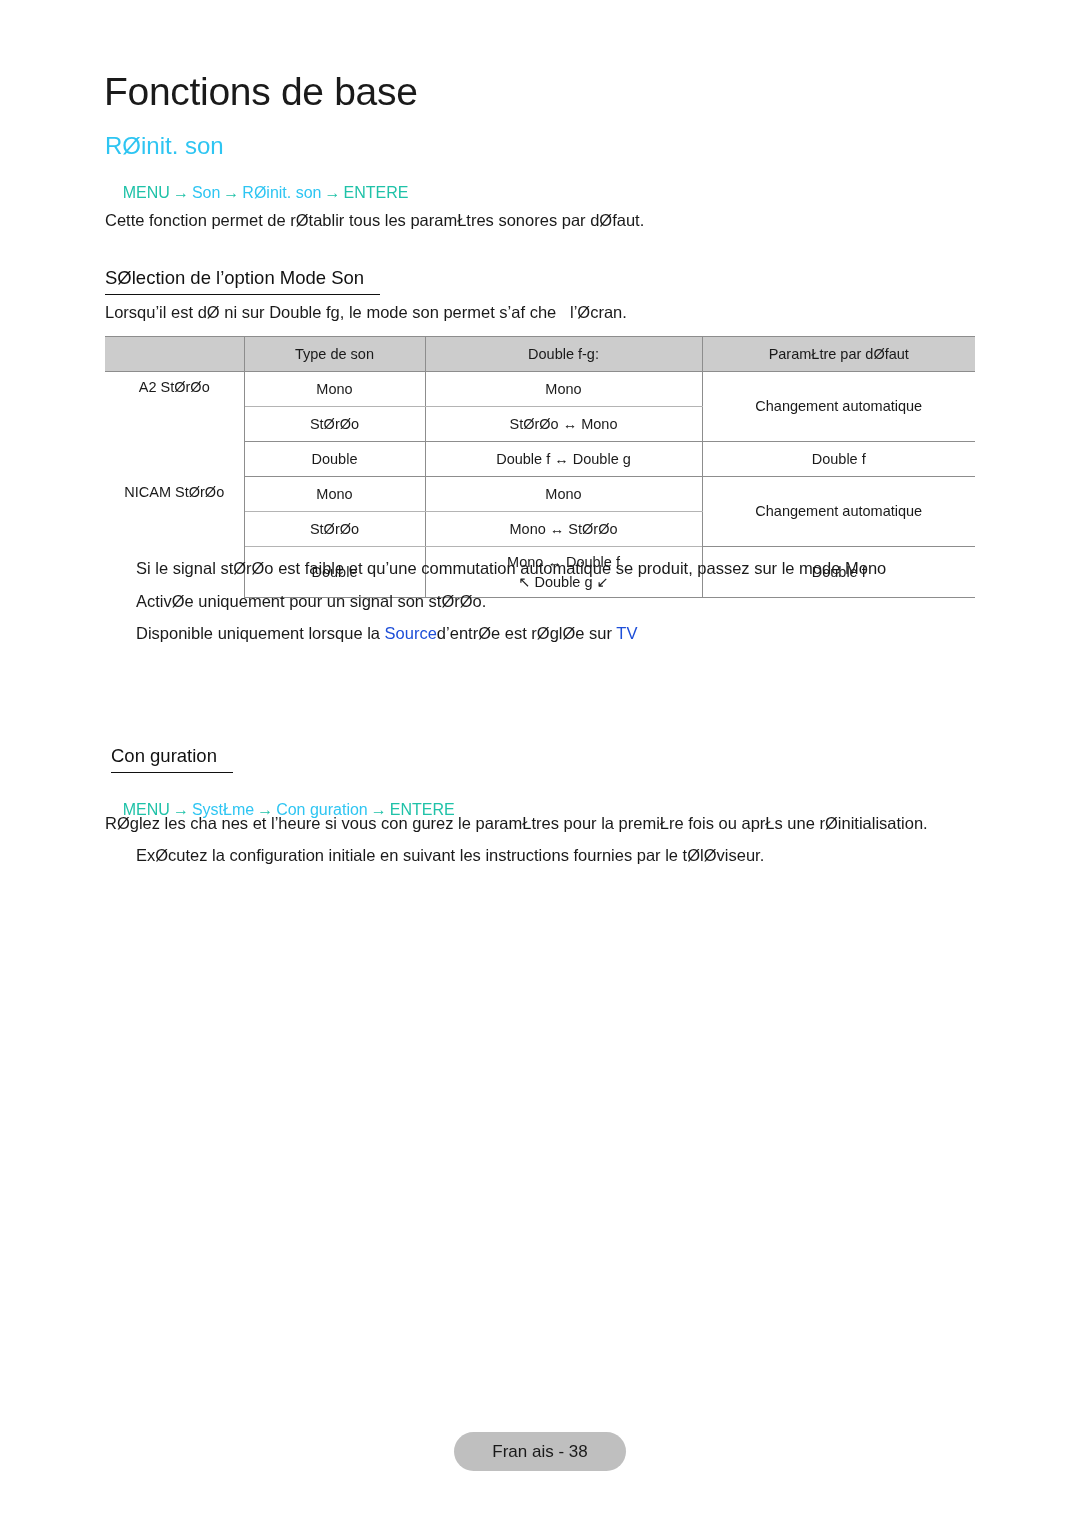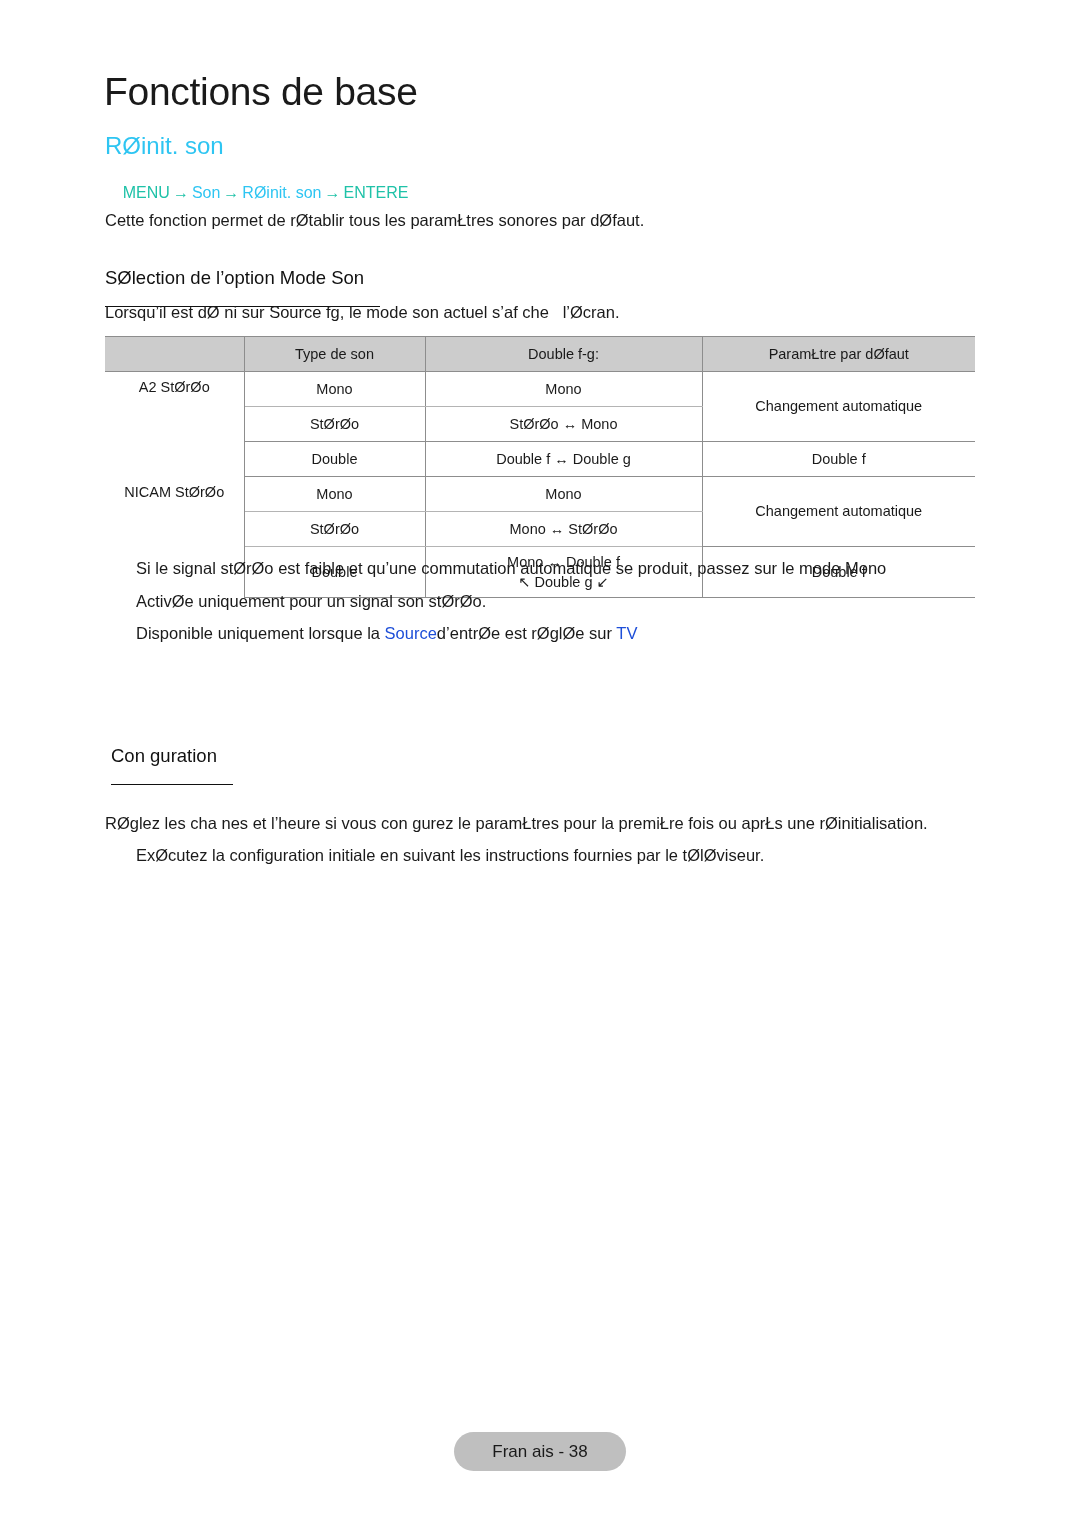--- a/index.html
+++ b/index.html
@@ -64,21 +64,21 @@
     white-space: pre;
   }
 
   .sub-heading {
     position: absolute;
     font-size: 18.5px;
     line-height: 24px;
     color: #111111;
     white-space: pre;
     border-bottom: 1.6px solid #111111;
-    padding-bottom: 16px;
+    padding-bottom: 4px;
     padding-right: 16px;
     display: inline-block;
     text-align: center;
   }
 
   .section-title-black {
     position: absolute;
     left: 104px;
     top: 668px;
     font-size: 27px;
@@ -199,21 +199,21 @@
   <div class="section-title-cyan">RØinit. son</div>
 
   <div class="breadcrumb" style="left:105px; top:160px;text-align:center;">
     <span class="bc-menu">MENU</span><span class="bc-arrow">→</span><span class="bc-item">Son</span><span class="bc-arrow">→</span><span class="bc-item">RØinit. son</span><span class="bc-arrow">→</span><span class="bc-enter">ENTERE</span>
   </div>
 
   <div class="body-text" style="left:105px; top:208px;">Cette fonction permet de rØtablir tous les paramŁtres sonores par dØfaut.</div>
 
   <div class="sub-heading" style="left:105px; top:266px;">SØlection de l’option Mode Son</div>
 
-  <div class="body-text" style="left:105px; top:300px;">Lorsqu’il est dØ ni sur Source fg, le mode son actuel s’af che   l’Øcran.</div>
+  <div class="body-text" style="left:105px; top:300px;">Lorsqu’il est dØ ni sur Double fg, le mode son permet s’af che   l’Øcran.</div>
 
   <table class="sound-table">
     <colgroup>
       <col class="c0">
         <col class="c1">
         <col class="c2">
         <col class="c3">
     </colgroup>
     <thead>
       <tr>
@@ -260,19 +260,22 @@
     </tbody>
   </table>
 
   <div class="note" style="left:136px; top:556px;">Si le signal stØrØo est faible et qu’une commutation automatique se produit, passez sur le mode Mono</div>
   <div class="note" style="left:136px; top:589px;">ActivØe uniquement pour un signal son stØrØo.</div>
   <div class="note" style="left:136px; top:621px;"><span>Disponible uniquement lorsque la </span><span class="hl">Source</span><span>d’entrØe est rØglØe sur </span><span class="hl">TV</span></div>
 
 
   <div class="sub-heading" style="left:111px; top:744px;">Con guration</div>
 
+  <div class="breadcrumb" style="left:105px; top:777px;">
+    <span class="bc-menu">MENU</span><span class="bc-arrow">→</span><span class="bc-item">SystŁme</span><span class="bc-arrow">→</span><span class="bc-item">Con guration</span><span class="bc-arrow">→</span><span class="bc-enter">ENTERE</span>
+  </div>
 
   <div class="body-text" style="left:105px; top:811px;">RØglez les cha nes et l’heure si vous con gurez le paramŁtres pour la premiŁre fois ou aprŁs une rØinitialisation.</div>
   <div class="body-text" style="left:136px; top:843px;">ExØcutez la configuration initiale en suivant les instructions fournies par le tØlØviseur.</div>
 
   <div class="footer-pill">Fran ais - 38</div>
 
 </div>
 
 </body></html>

